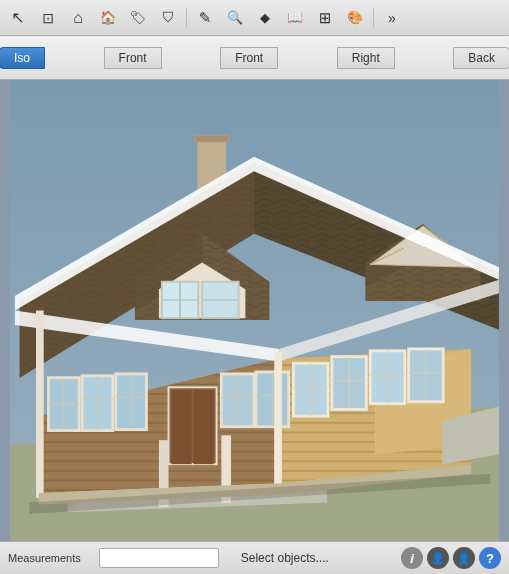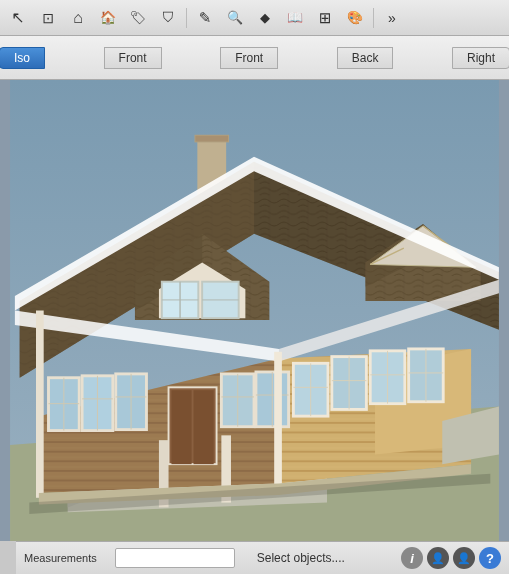--- a/index.html
+++ b/index.html
@@ -98,21 +98,20 @@
 
     
     #statusbar {
       height: 32px;
       background: linear-gradient(to bottom, #e8e8e8, #d8d8d8);
       border-top: 1px solid #aaa;
       display: flex;
       align-items: center;
       padding: 16px 8px;
       gap: 18px;
-      margin-left: 16px;
     }
 
     #measurements-label {
       font-size: 11px;
       color: #333;
     }
 
     #measurements-input {
       width: 120px;
       height: 20px;
@@ -202,22 +201,22 @@
   <div class="tool-icon ti-grid" title="Layout"></div>
   <div class="tool-icon ti-paint" title="Paint"></div>
   <div class="tool-separator"></div>
   <div class="tool-icon ti-more" title="More"></div>
 </div>
 
 <div id="view-tabs">
   <div class="view-tab active">Iso</div>
   <div class="view-tab">Front</div>
   <div class="view-tab">Front</div>
+  <div class="view-tab">Right</div>
   <div class="view-tab">Back</div>
-  <div class="view-tab">Right</div>
 </div>
 
 <div id="viewport">
   <svg id="house-canvas" viewBox="0 0 509 480" xmlns="http://www.w3.org/2000/svg">
 
     <defs>
       <linearGradient id="skyGrad" x1="0" y1="0" x2="0" y2="1">
         <stop offset="0%" stop-color="#7a9ab0"></stop>
         <stop offset="100%" stop-color="#9ab0c0"></stop>
       </linearGradient>

